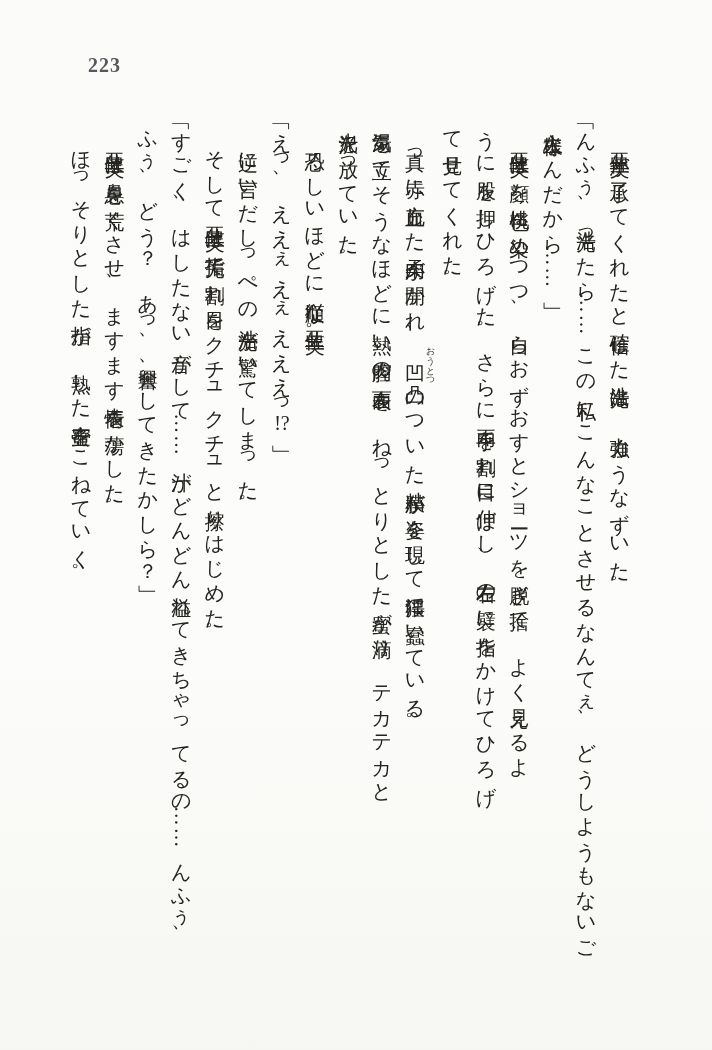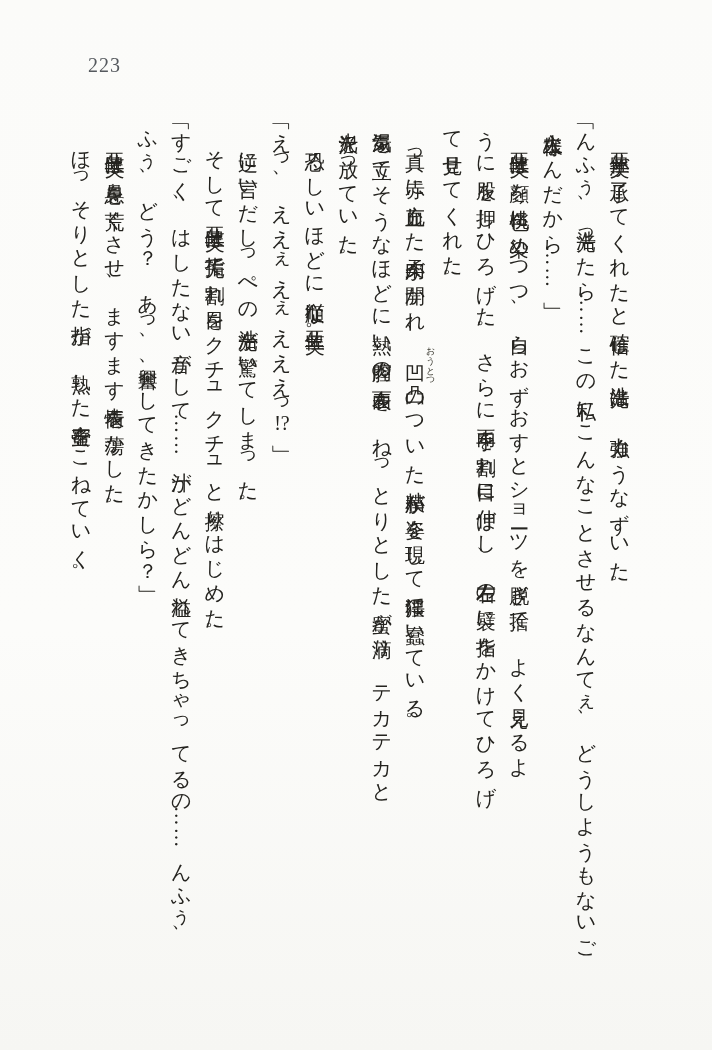--- a/index.html
+++ b/index.html
@@ -19,20 +19,21 @@
     inset: 0;
   }
   .page-number {
     position: absolute;
     top: 54px;
     left: 88px;
     font-size: 20px;
     color: #55595e;
     letter-spacing: 1px;
     font-family: "Liberation Serif", "DejaVu Serif", serif;
+    font-weight: bold;
   }
   .text-block {
     position: absolute;
     top: 117px;
     right: 76px;
     height: 838px;
     writing-mode: vertical-rl;
     text-orientation: mixed;
     font-size: 20px;
     letter-spacing: 1.8px;

